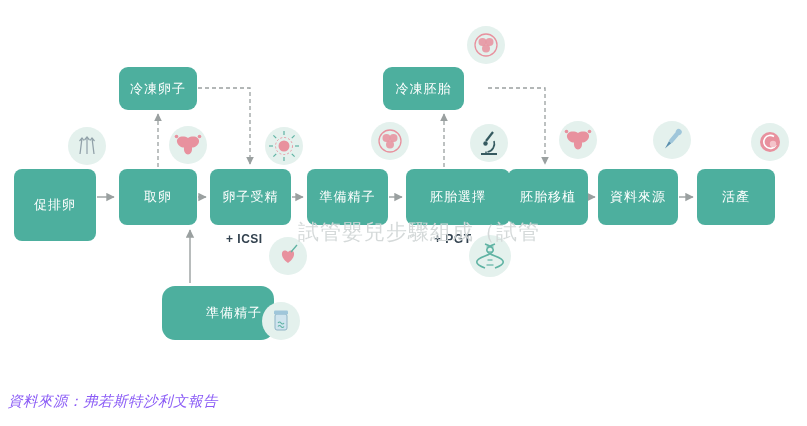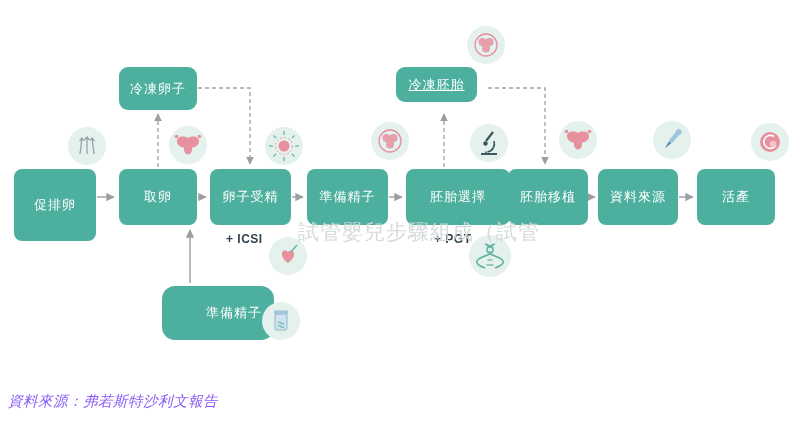--- a/index.html
+++ b/index.html
@@ -74,21 +74,21 @@
   <div class="box" style="left:14px;top:169px;width:82px;height:72px;">促排卵</div>
   <div class="box" style="left:119px;top:169px;width:78px;height:56px;">取卵</div>
   <div class="box" style="left:210px;top:169px;width:81px;height:56px;">卵子受精</div>
   <div class="box" style="left:307px;top:169px;width:81px;height:56px;">準備精子</div>
   <div class="box" style="left:406px;top:169px;width:104px;height:56px;">胚胎選擇</div>
   <div class="box" style="left:508px;top:169px;width:80px;height:56px;">胚胎移植</div>
   <div class="box" style="left:598px;top:169px;width:80px;height:56px;">資料來源</div>
   <div class="box" style="left:697px;top:169px;width:78px;height:56px;">活產</div>
 
   <div class="box side" style="left:119px;top:67px;width:78px;height:43px;">冷凍卵子</div>
-  <div class="box side" style="left:396px;top:67px;width:81px;height:35px;text-decoration:underline;">冷凍胚胎</div>
+  <div class="box side" style="left:383px;top:67px;width:81px;height:43px;">冷凍胚胎</div>
   <div class="box round" style="left:162px;top:286px;width:80px;height:54px;padding-left:32px;">準備精子</div>
 
   <div class="note" style="left:226px;top:232px;">+ ICSI</div>
   <div class="note" style="left:434px;top:232px;">+ PGT</div>
 
   <div class="badge" style="left:68px;top:127px;">
     <svg viewBox="0 0 38 38">
       <g class="grayS" stroke-width="1.2">
         <line x1="12" y1="27" x2="14" y2="11"></line>
           <path d="M11.5 14 L14 11 L16 13.5"></path>

